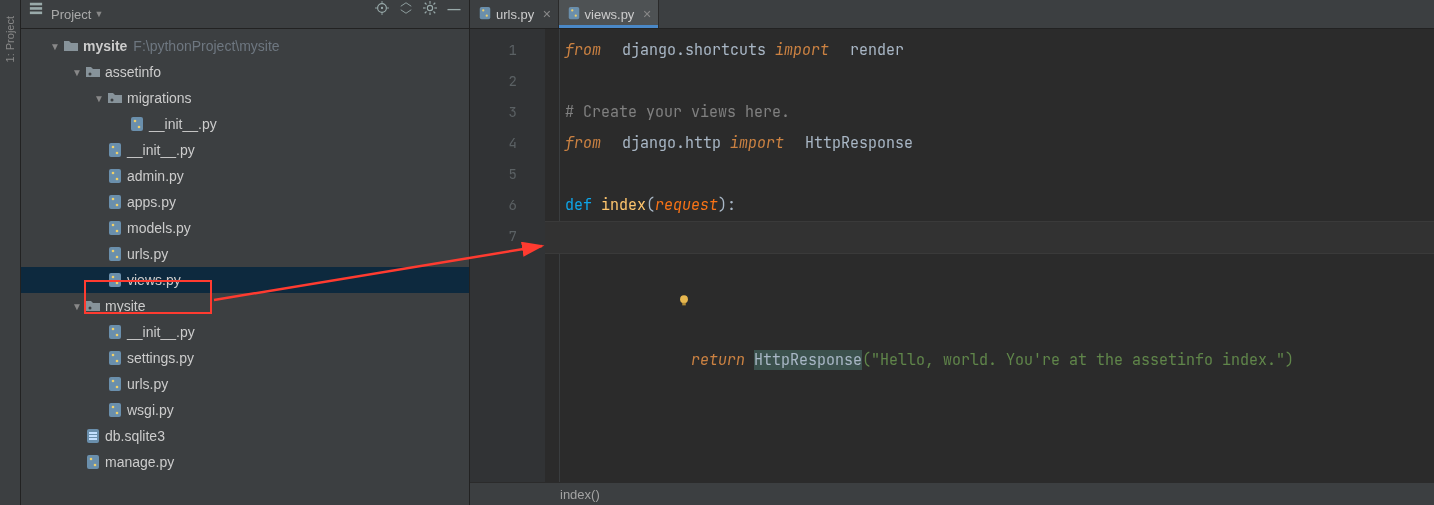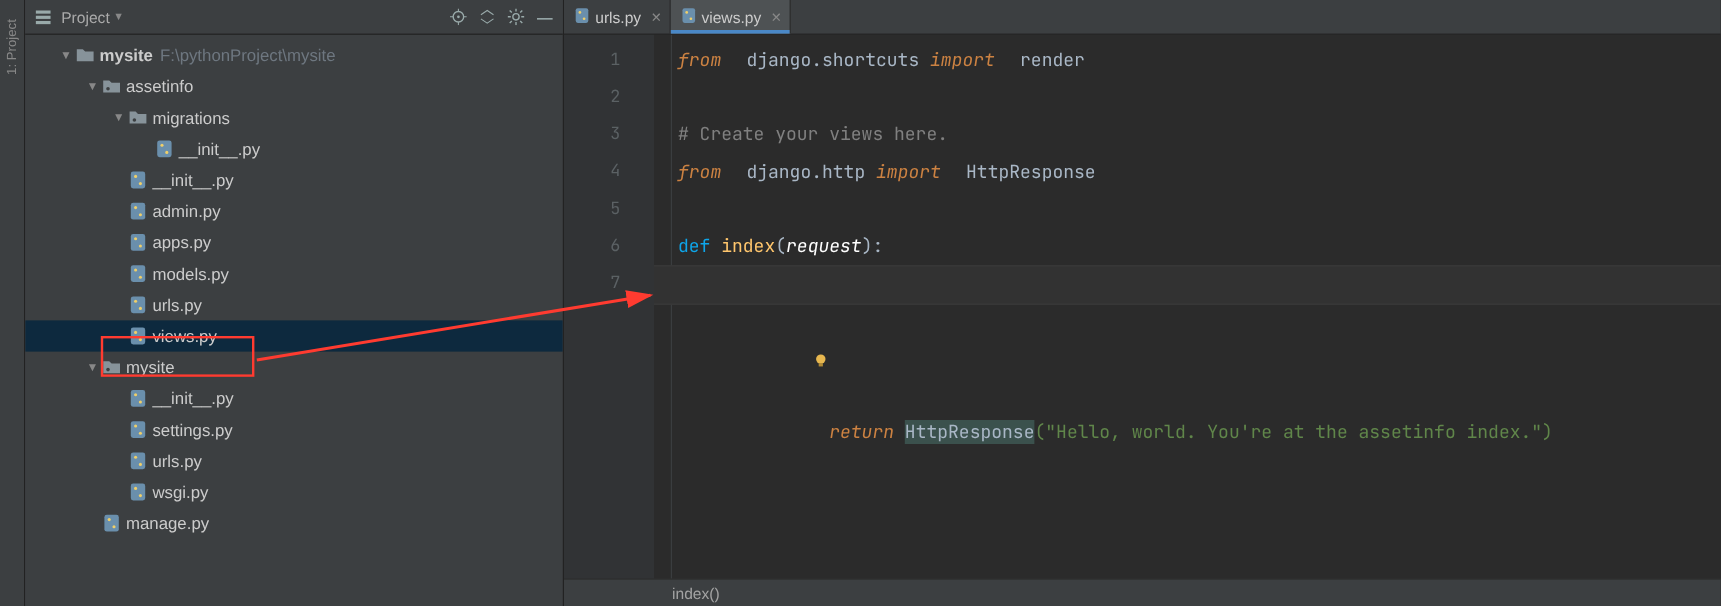--- a/index.html
+++ b/index.html
@@ -45,21 +45,20 @@
   background: #3c3f41;
   border-right: 1px solid #222;
   display: flex;
   flex-direction: column;
   position: relative;
 }
 .project-header {
   height: 28px;
   border-bottom: 1px solid #222;
   display: flex;
-  align-items: center;
   padding: 0 6px;
   gap: 6px;
   background: #3c3f41;
 }
 .project-header .title {
   display: flex;
   align-items: center;
   gap: 3px;
   color: #aaa;
 }
@@ -216,21 +215,21 @@
   border-bottom: 1px solid #3a3a3a;
   z-index: 0;
 }
 .code-line > span { position: relative; z-index: 1; }
 
 .kw   { color: #0ea5e9; }  
 .kw-i { color: #cc8242; font-style: italic; } 
 .ident{ color: #a9b7c6; padding-left: 12px; }
 .cmt  { color: #808080; }
 .fn   { color: #ffc66d; }
-.param{ color: #ffffff; font-style: italic; }
+.param{ color: #f97316; font-style: italic; }
 .str  { color: #60864a; }
 .op   { color: #a9b7c6; }
 .ref  { color: #a9b7c6; background: #3b514d; } 
 
 .bulb {
   position: absolute;
   left: 4px;
   top: 5px;
   width: 14px;
   height: 14px;
@@ -466,20 +465,31 @@
               <rect x="2" y="1" width="12" height="14" rx="2" fill="#6a8fac"></rect>
               <circle cx="6" cy="5" r="1.3" fill="#efcf69"></circle>
               <circle cx="10" cy="11" r="1.3" fill="#efcf69"></circle>
             </svg>
           </span>
         <span class="lbl">wsgi.py</span>
       </div>
 
       <div class="row" style="padding-left:64px">
         <span class="fic">
+            <svg class="db" width="16" height="16" viewBox="0 0 16 16">
+              <rect x="2" y="1" width="12" height="14" rx="2" fill="#6a8fac"></rect>
+              <rect x="4" y="4" width="8" height="2" fill="#c3e0ff"></rect>
+              <rect x="4" y="7" width="8" height="2" fill="#c3e0ff"></rect>
+              <rect x="4" y="10" width="8" height="2" fill="#c3e0ff"></rect>
+            </svg>
+          </span>
+        <span class="lbl">db.sqlite3</span>
+      </div>
+      <div class="row" style="padding-left:64px">
+        <span class="fic">
             <svg class="py" width="16" height="16" viewBox="0 0 16 16">
               <rect x="2" y="1" width="12" height="14" rx="2" fill="#6a8fac"></rect>
               <circle cx="6" cy="5" r="1.3" fill="#efcf69"></circle>
               <circle cx="10" cy="11" r="1.3" fill="#efcf69"></circle>
             </svg>
           </span>
         <span class="lbl">manage.py</span>
       </div>
     </div>
   </div>

